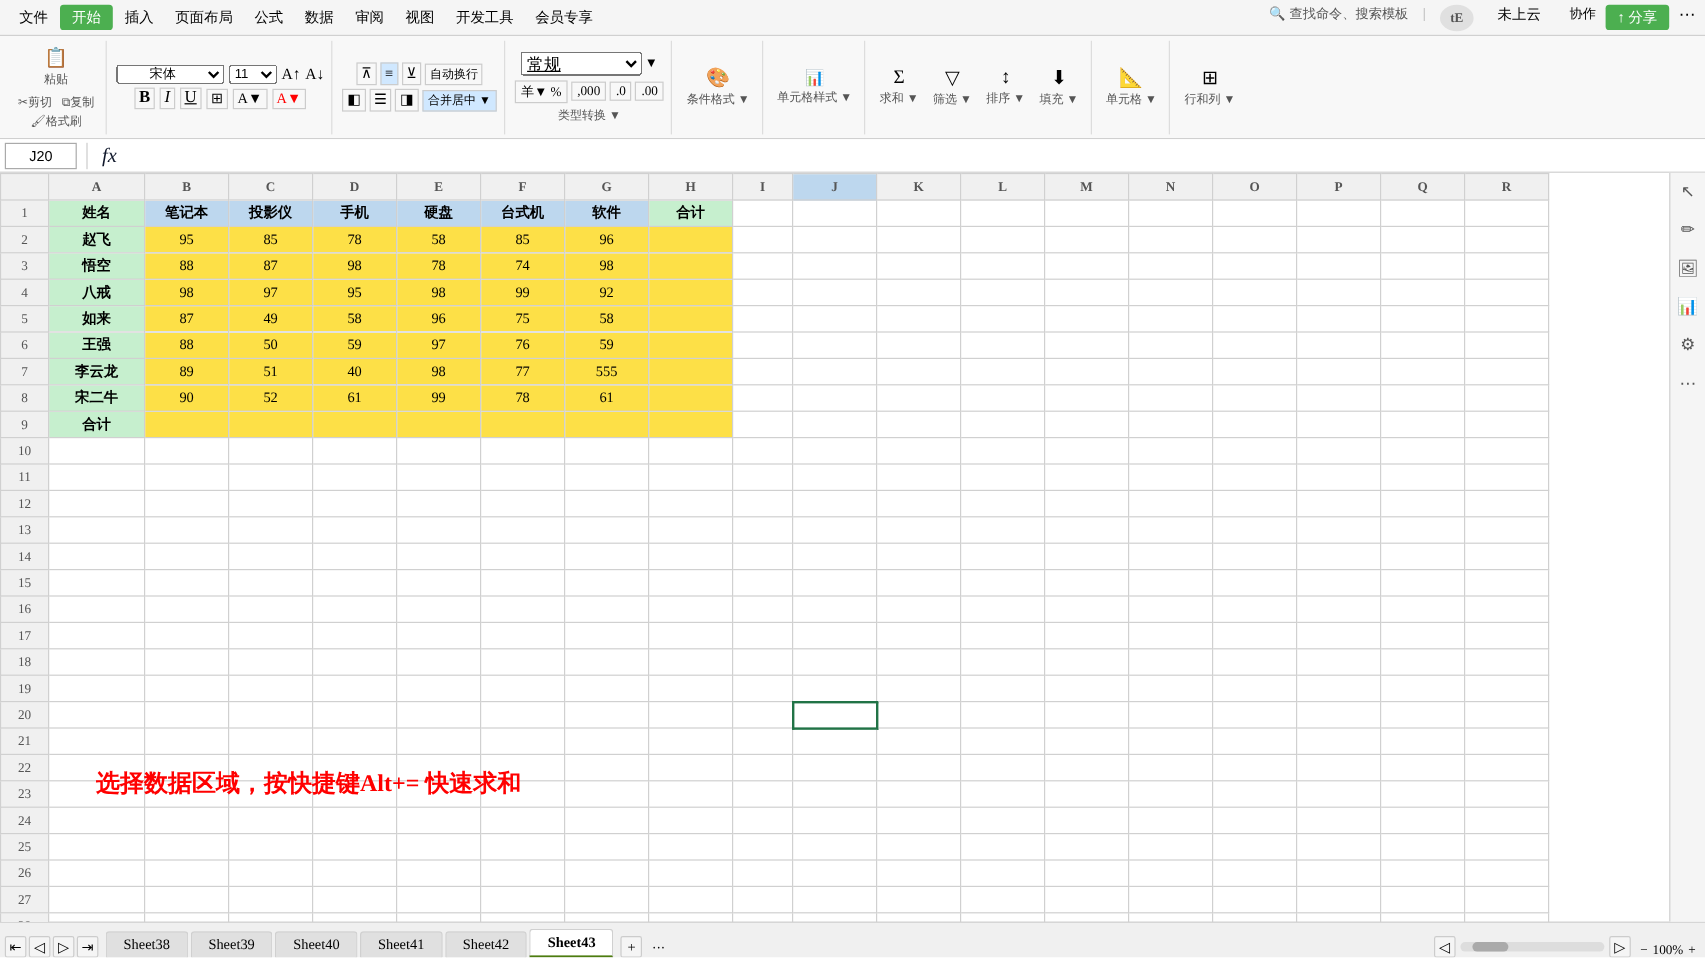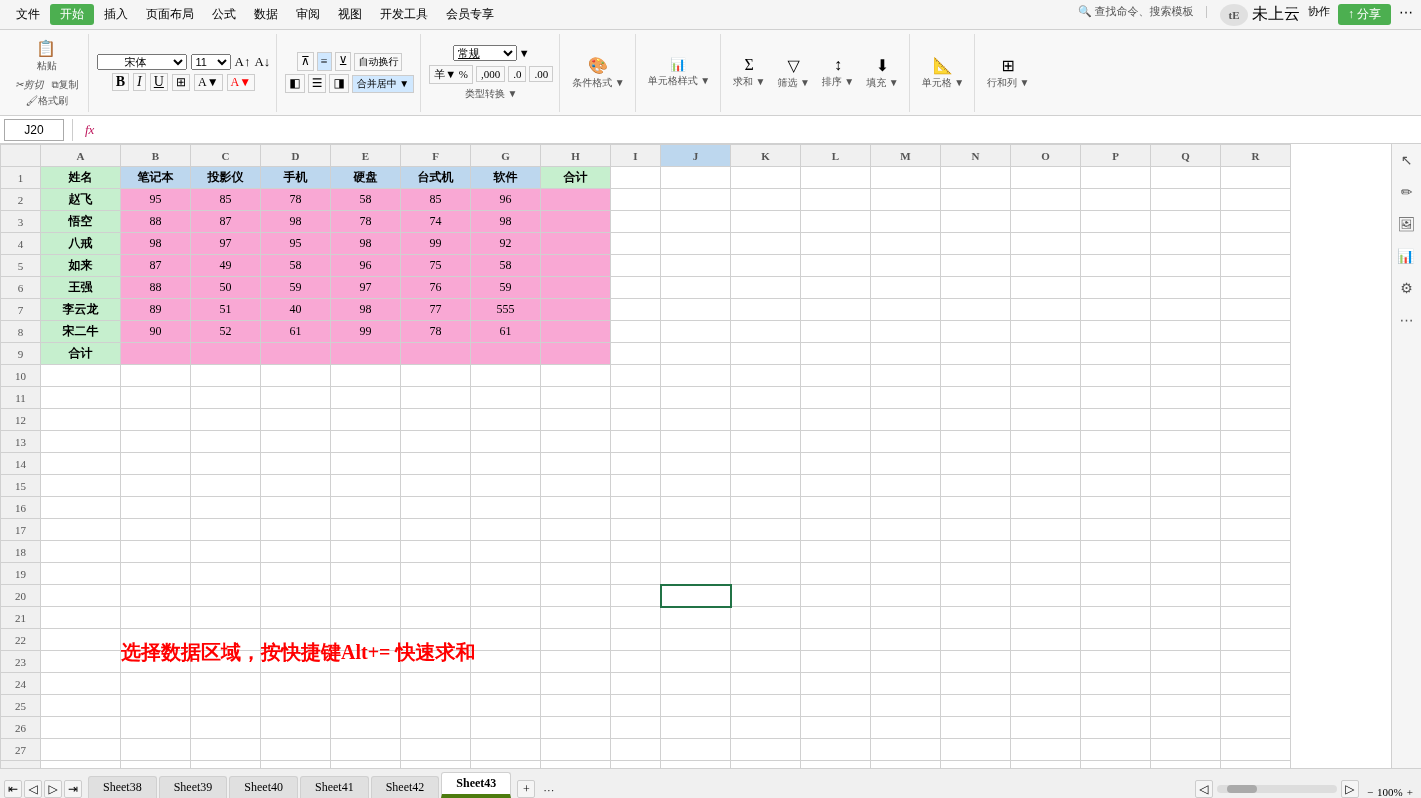--- a/index.html
+++ b/index.html
@@ -96,21 +96,21 @@
       text-align: center;
       font-size: 12px;
       padding: 0 4px;
     }
     .formula-divider {
       width: 1px;
       height: 22px;
       background: #ccc;
       margin: 0 4px;
     }
-    .formula-fx { font-size: 13px; color: #be185d; font-style: italic; padding: 0 4px; }
+    .formula-fx { font-size: 17px; color: #0f172a; font-style: italic; padding: 0 4px; }
     .formula-input { flex: 1; border: none; outline: none; font-size: 12px; }
 
     .grid-wrapper {
       flex: 1;
       overflow: auto;
       position: relative;
     }
 
     table.grid {
       border-collapse: collapse;
@@ -152,21 +152,21 @@
       height: 22px;
       overflow: hidden;
       white-space: nowrap;
       padding: 0 3px;
       cursor: cell;
     }
     .cell.selected-cell {
       border: 2px solid #217346;
       background: #fff;
     }
-    .cell.blue-bg { background: #f9a8d4; }
+    .cell.blue-bg { background: #fde047; }
     .cell.header-blue { background: #bdd7ee; font-weight: bold; }
     .cell.header-green { background: #c6efce; font-weight: bold; font-family: Liberation Serif, serif; }
     .cell.bold { font-weight: bold; }
 
     
     .right-sidebar {
       width: 30px;
       background: #f5f5f5;
       border-left: 1px solid #d0d0d0;
       display: flex;
@@ -201,21 +201,21 @@
       padding: 3px 14px;
       font-size: 12px;
       cursor: pointer;
       border: 1px solid #d0d0d0;
       border-bottom: none;
       border-radius: 3px 3px 0 0;
       background: #e0e0e0;
       margin-right: 2px;
       white-space: nowrap;
     }
-    .sheet-tab.active { background: #fff; border-bottom: 4px solid #4d7c0f; font-weight: bold; }
+    .sheet-tab.active { background: #fff; border-bottom: 2px solid #4d7c0f; font-weight: bold; }
     .tab-controls {
       display: flex;
       align-items: center;
       margin-right: 6px;
       gap: 2px;
     }
     .tab-ctrl-btn {
       width: 18px;
       height: 18px;
       display: flex;
@@ -232,21 +232,20 @@
     
     .annotation-text {
       color: #ff0000;
       font-size: 20px;
       font-weight: bold;
       position: absolute;
       left: 80px;
       top: 495px;
       white-space: nowrap;
       pointer-events: none;
-      margin-left: 41px;
     }
   </style>
 </head>
 <body>
 
 <div class="menu-bar">
   <span class="menu-item">文件</span>
   <span class="menu-item start-btn">开始</span>
   <span class="menu-item">插入</span>
   <span class="menu-item">页面布局</span>
@@ -254,38 +253,38 @@
   <span class="menu-item">数据</span>
   <span class="menu-item">审阅</span>
   <span class="menu-item">视图</span>
   <span class="menu-item">开发工具</span>
   <span class="menu-item">会员专享</span>
   <div class="menu-spacer"></div>
   <div class="menu-right">
     <span style="font-size:11px;color:#555;">🔍 查找命令、搜索模板</span>
     <span style="margin:0 8px;color:#aaa;">|</span>
     <span style="font-size:11px;color:#555;width:28px;height:22px;border-radius:50%;background:#e0e0e0;display:inline-flex;align-items:center;justify-content:center;font-weight:bold;">tE</span>
-    <span style="margin:0 0;font-size:16px;">未上云</span>
+    <span style="margin:0 16px;font-size:12px;">未上云</span>
     <span style="margin:0 4px;font-size:11px;">协作</span>
     <span class="share-btn">↑ 分享</span>
     <span style="margin-left:4px;font-size:14px;cursor:pointer;">⋯</span>
   </div>
 </div>
 
 <div class="ribbon">
 
   <div class="ribbon-group">
     <div class="ribbon-row">
       <div class="ribbon-btn">
         <span class="ribbon-icon">📋</span>
         <span class="ribbon-label">粘贴</span>
       </div>
     </div>
     <div class="ribbon-row" style="font-size:10px;color:#555;margin-top:2px;">
-      <span style="cursor:pointer;padding:1px 3px;font-style:italic;">✂剪切</span>
+      <span style="cursor:pointer;padding:1px 3px;">✂剪切</span>
       <span style="cursor:pointer;padding:1px 3px;">⧉复制</span>
     </div>
     <div class="ribbon-row" style="font-size:10px;color:#555;">
       <span style="cursor:pointer;padding:1px 3px;">🖌格式刷</span>
     </div>
   </div>
 
   <div class="ribbon-group">
     <div class="ribbon-row" style="gap:4px;">
       <select style="font-size:11px;width:90px;text-align:center;">
@@ -317,21 +316,21 @@
     <div class="ribbon-row" style="gap:3px;margin-top:3px;">
       <span style="cursor:pointer;border:1px solid #ccc;padding:1px 3px;">◧</span>
       <span style="cursor:pointer;border:1px solid #ccc;padding:1px 3px;">☰</span>
       <span style="cursor:pointer;border:1px solid #ccc;padding:1px 3px;">◨</span>
       <span style="cursor:pointer;border:1px solid #ccc;padding:1px 4px;font-size:10px;background:#d0e8ff;">合并居中 ▼</span>
     </div>
   </div>
 
   <div class="ribbon-group">
     <div class="ribbon-row">
-      <select style="font-size:11px;width:64px;text-decoration:underline;">
+      <select style="font-size:14px;width:101px;text-decoration:underline;">
         <option>常规</option>
       </select>
       <span style="font-size:11px;cursor:pointer;">▼</span>
     </div>
     <div class="ribbon-row" style="gap:3px;margin-top:4px;">
       <span style="cursor:pointer;border:1px solid #ccc;padding:1px 4px;font-size:11px;">羊▼ %</span>
       <span style="cursor:pointer;border:1px solid #ccc;padding:1px 4px;font-size:11px;">,000</span>
       <span style="cursor:pointer;border:1px solid #ccc;padding:1px 4px;font-size:11px;">.0</span>
       <span style="cursor:pointer;border:1px solid #ccc;padding:1px 4px;font-size:11px;">.00</span>
     </div>

